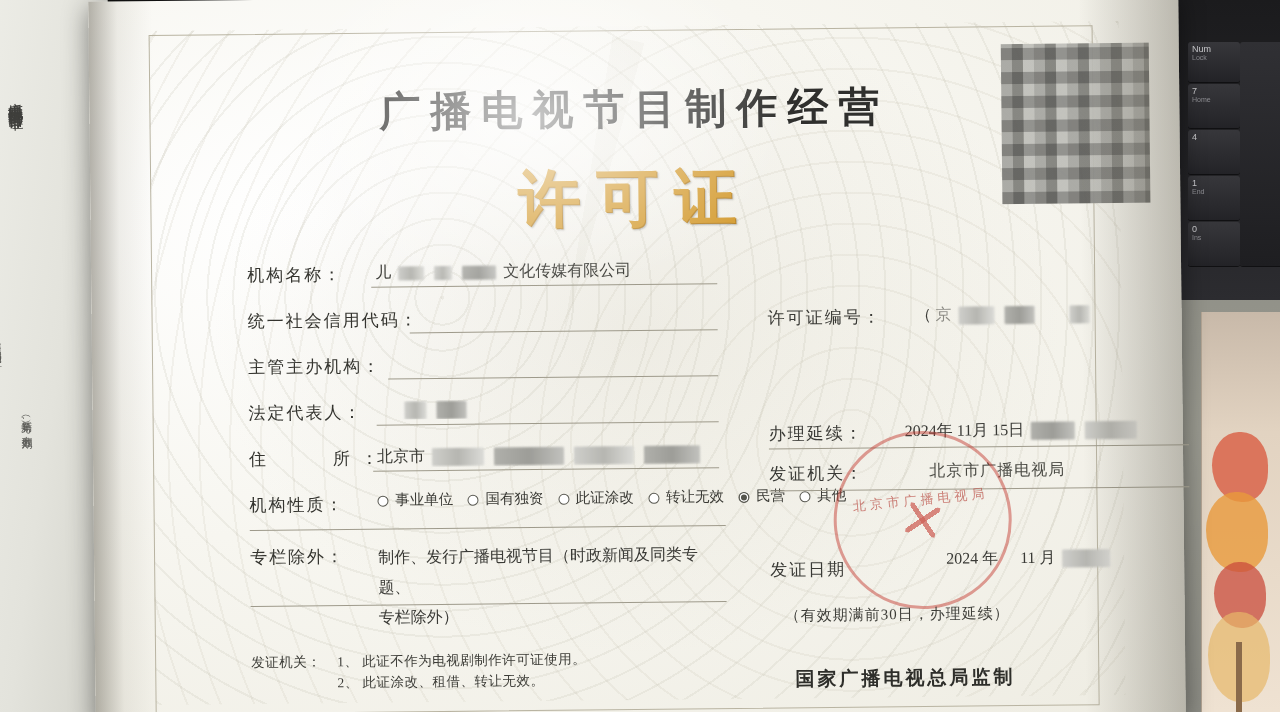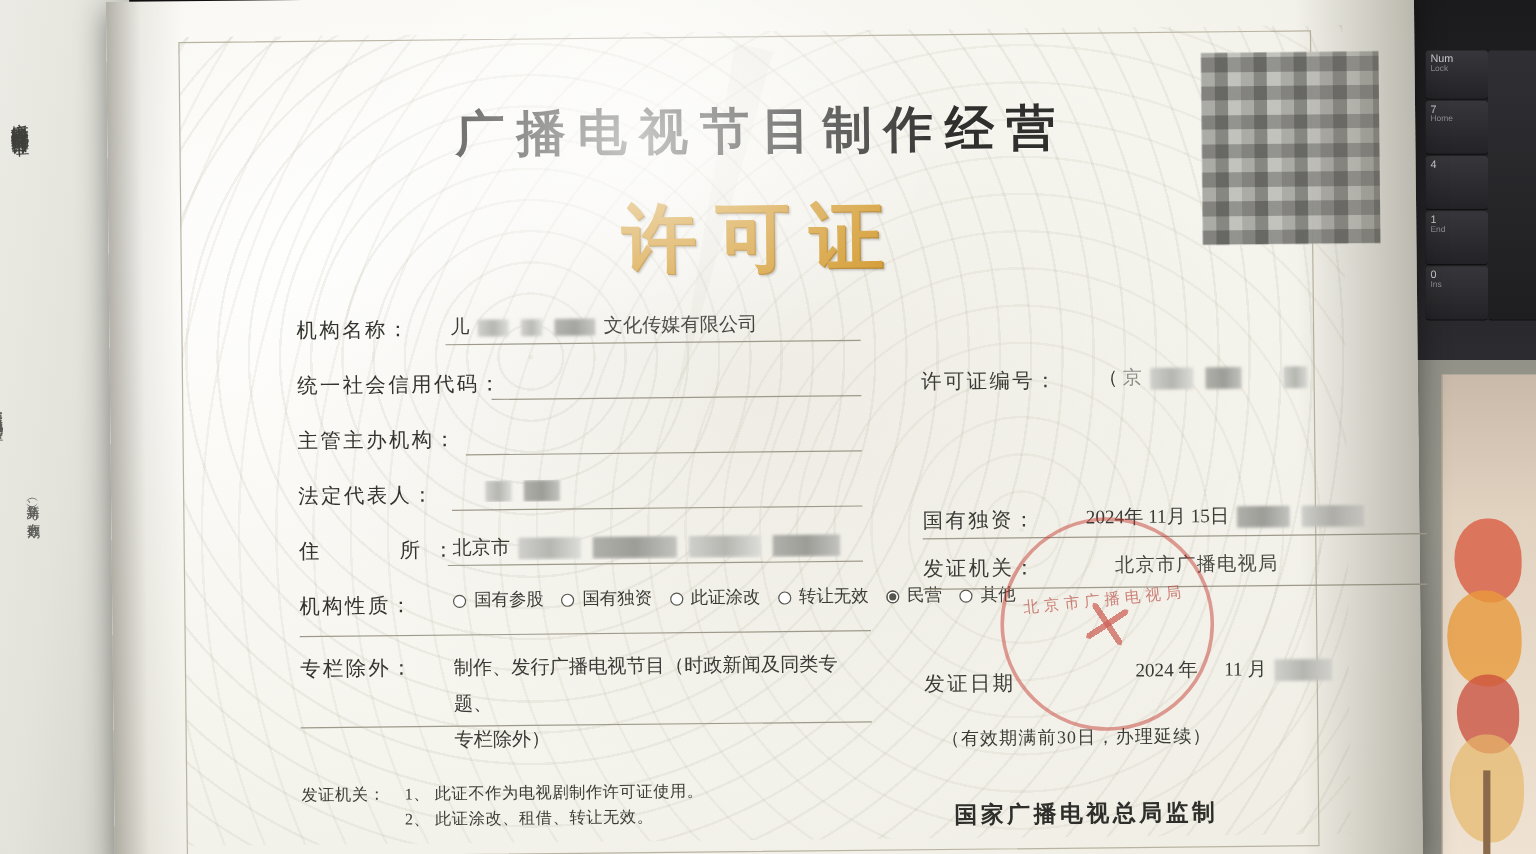--- a/index.html
+++ b/index.html
@@ -351,21 +351,21 @@
               <span class="rd tall dark" style="width:56px"></span>
             </span>
             <span class="line" style="left:124px"></span>
           </div>
 
           <div class="row" style="height:52px">
             <span class="lbl">机构性质：</span>
             <span class="radios">
               <span class="rwrap">
                 <span class="rc"></span>
-                <span>国有参股</span>
+                <span>事业单位</span>
               </span>
               <span class="rwrap">
                 <span class="rc"></span>
                 <span>国有独资</span>
               </span>
               <span class="rwrap">
                 <span class="rc"></span>
                 <span>此证涂改</span>
               </span>
               <span class="rwrap">
@@ -401,21 +401,21 @@
             <span class="rval" style="left:148px">
               <span>（</span>
               <span style="opacity:.55">京</span>
               <span class="rd tall" style="width:36px"></span>
               <span class="rd tall dark" style="width:30px"></span>
               <span class="rd tall" style="width:20px;margin-left:28px"></span>
             </span>
           </div>
 
           <div class="rrow" style="height:96px">
-            <span class="rlbl" style="top:70px">国有独资：</span>
+            <span class="rlbl" style="top:70px">办理延续：</span>
             <span class="rval" style="top:70px;left:136px">
               <span>2024年 11月 15日</span>
               <span class="rd tall dark" style="width:44px"></span>
               <span class="rd tall" style="width:52px"></span>
             </span>
             <span class="rline" style="top:96px;left:0;right:0"></span>
           </div>
 
           <div class="rrow" style="height:74px">
             <span class="rlbl" style="top:14px">发证机关：</span>

